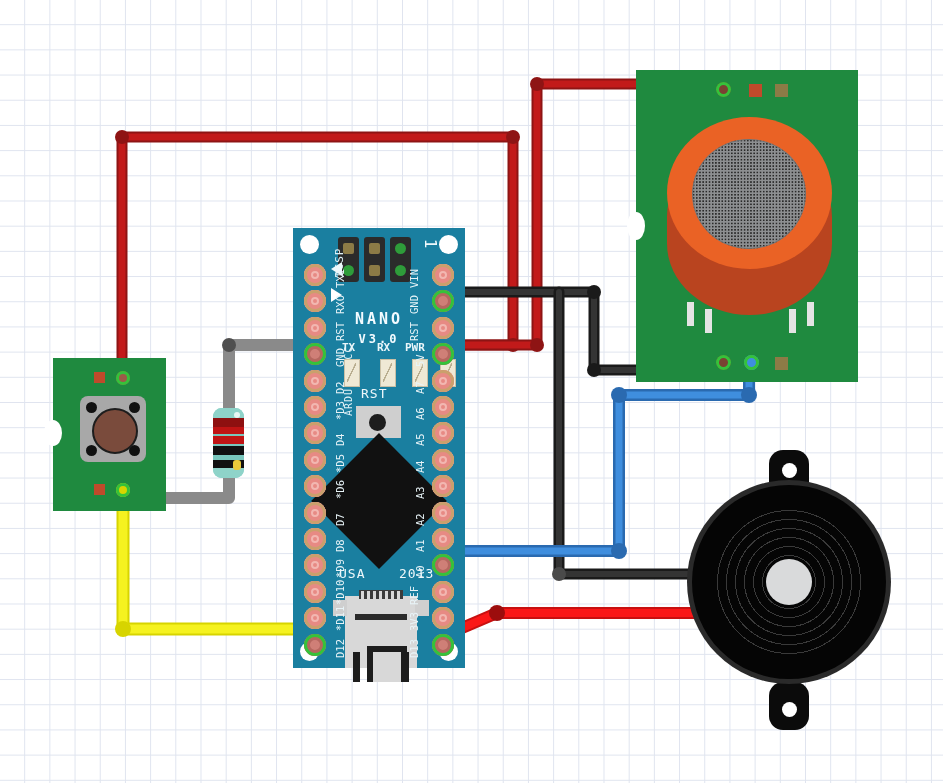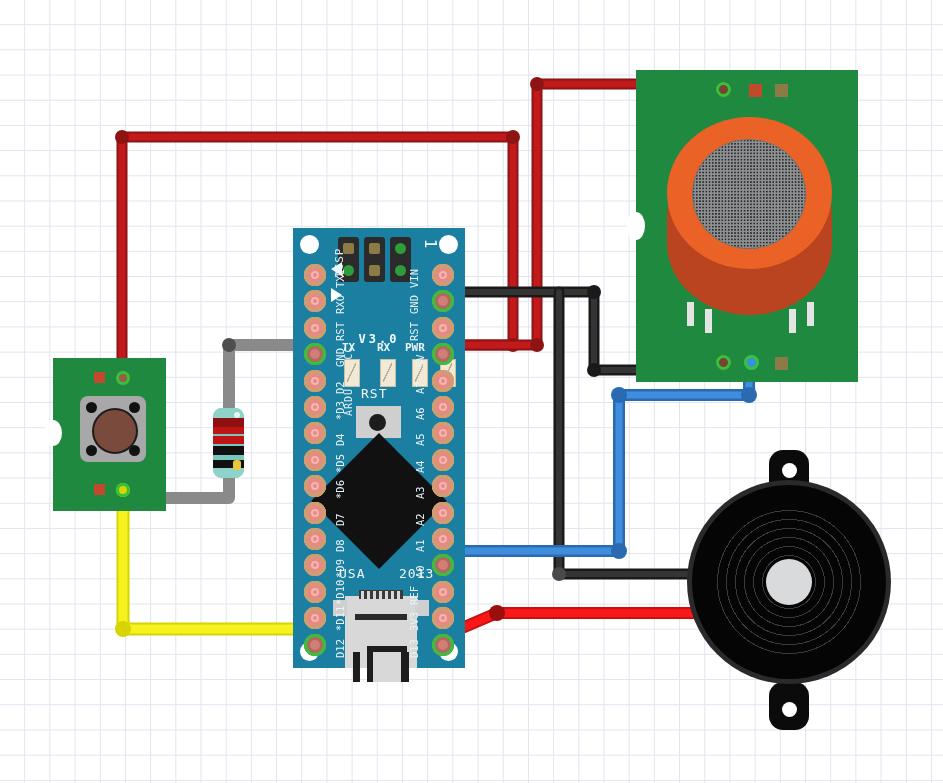--- a/index.html
+++ b/index.html
@@ -311,20 +311,21 @@
       </div>
       <div class="blk" style="left:52px;">
         <div class="ip grn" style="left:5px;top:6px;"></div>
         <div class="ip grn" style="left:5px;top:28px;"></div>
       </div>
     </div>
     <div class="vert" style="left:40px;top:50px;font-size:11px;letter-spacing:1px;">ICSP</div>
     <div style="position:absolute;left:133px;top:6px;color:#eef8fb;font-size:16px;
                 font-family:'DejaVu Sans Mono', monospace;transform:rotate(90deg);">1</div>
 
+    <div class="brand" style="top:82px;font-size:15px;">NANO</div>
     <div class="brand" style="top:104px;font-size:12px;">V3.0</div>
     <div class="vert" style="left:50px;top:188px;font-size:10px;letter-spacing:1px;">ARDUINO.CC</div>
 
     <div style="position:absolute;left:38px;top:34px;width:0;height:0;
                 border-top:7px solid transparent;border-bottom:7px solid transparent;
                 border-right:11px solid #eef8fb;"></div>
     <div style="position:absolute;left:38px;top:60px;width:0;height:0;
                 border-top:7px solid transparent;border-bottom:7px solid transparent;
                 border-left:11px solid #ffffff;"></div>
 

